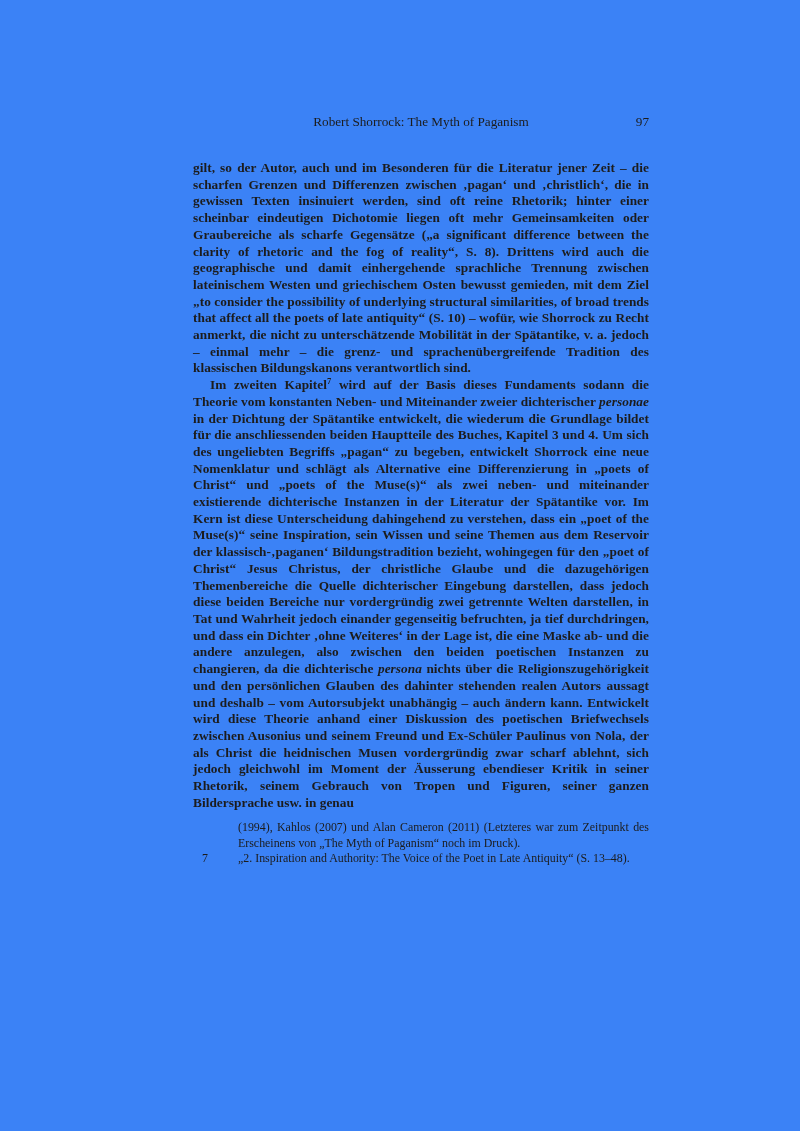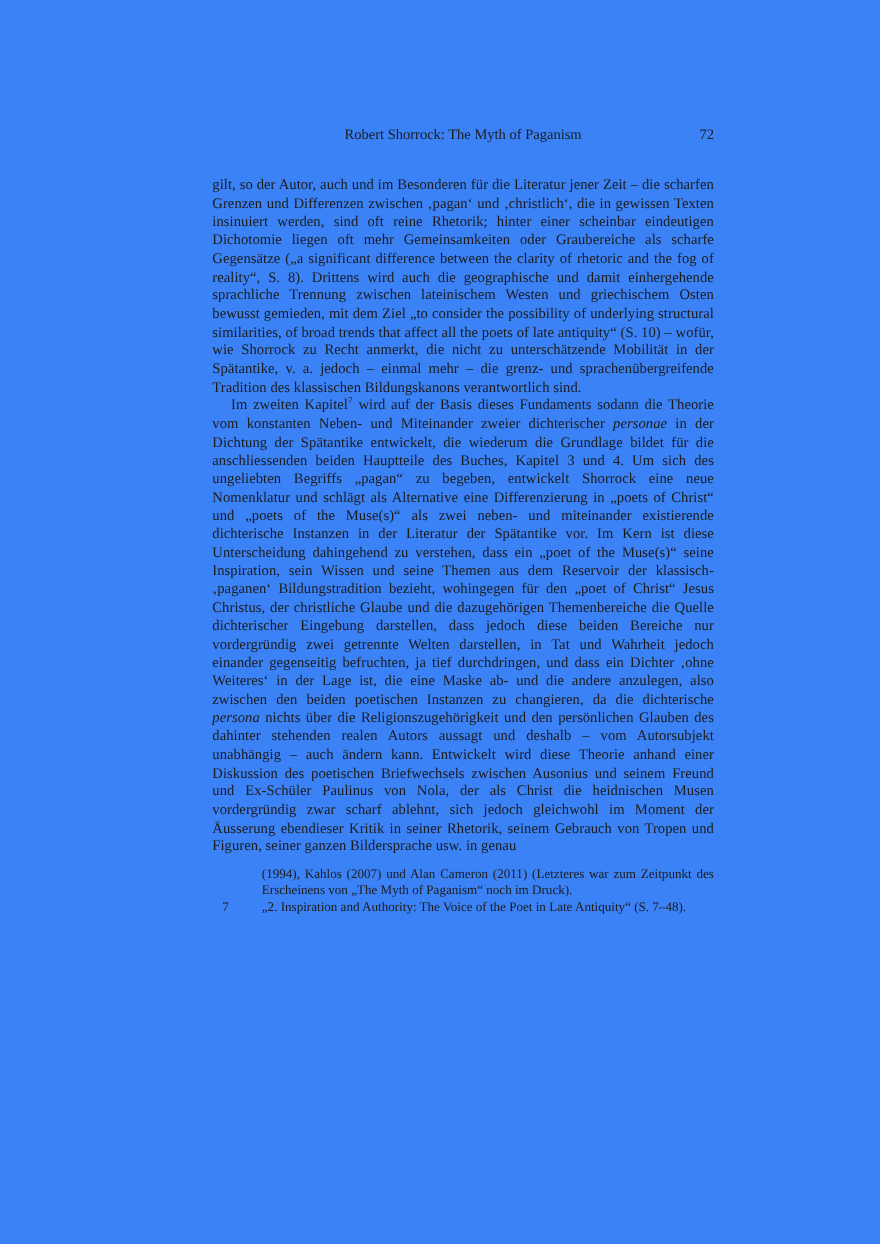--- a/index.html
+++ b/index.html
@@ -39,20 +39,21 @@
   .page-number {
     position: absolute;
     right: 0;
     top: 0;
   }
   .bodytext {
     font-size: 13.3px;
     line-height: 16.7px;
     text-align: justify;
     letter-spacing: 0.05px;
+    font-weight: bold;
   }
   .para {
     margin: 0;
   }
   .para.indent {
     text-indent: 17px;
   }
   .para sup {
     font-size: 8.5px;
     line-height: 0;
@@ -81,30 +82,30 @@
     text-align: justify;
   }
 </style>
 </head>
 <body>
 
 <div class="page">
   <div class="textblock">
     <div class="header">
       <span class="running-title">Robert Shorrock: The Myth of Paganism</span>
-      <span class="page-number">72</span>
+      <span class="page-number">97</span>
     </div>
     <div class="bodytext" id="body-paragraphs">
         <p class="para"><span>gilt, so der Autor, auch und im Besonderen für die Literatur jener Zeit – die scharfen Grenzen und Differenzen zwischen ‚pagan‘ und ‚christlich‘, die in gewissen Texten insinuiert werden, sind oft reine Rhetorik; hinter einer scheinbar eindeutigen Dichotomie liegen oft mehr Gemeinsamkeiten oder Graubereiche als scharfe Gegensätze („a significant difference between the clarity of rhetoric and the fog of reality“, S. 8). Drittens wird auch die geographische und damit einhergehende sprachliche Trennung zwischen lateinischem Westen und griechischem Osten bewusst gemieden, mit dem Ziel „to consider the possibility of underlying structural similarities, of broad trends that affect all the poets of late antiquity“ (S. 10) – wofür, wie Shorrock zu Recht anmerkt, die nicht zu unterschätzende Mobilität in der Spätantike, v. a. jedoch – einmal mehr – die grenz- und sprachenübergreifende Tradition des klassischen Bildungskanons verantwortlich sind.</span></p>
         <p class="para indent"><span>Im zweiten Kapitel</span><sup>7</sup><span> wird auf der Basis dieses Fundaments sodann die Theorie vom konstanten Neben- und Miteinander zweier dichterischer </span><em>personae</em><span> in der Dichtung der Spätantike entwickelt, die wiederum die Grundlage bildet für die anschliessenden beiden Hauptteile des Buches, Kapitel 3 und 4. Um sich des ungeliebten Begriffs „pagan“ zu begeben, entwickelt Shorrock eine neue Nomenklatur und schlägt als Alternative eine Differenzierung in „poets of Christ“ und „poets of the Muse(s)“ als zwei neben- und miteinander existierende dichterische Instanzen in der Literatur der Spätantike vor. Im Kern ist diese Unterscheidung dahingehend zu verstehen, dass ein „poet of the Muse(s)“ seine Inspiration, sein Wissen und seine Themen aus dem Reservoir der klassisch-‚paganen‘ Bildungstradition bezieht, wohingegen für den „poet of Christ“ Jesus Christus, der christliche Glaube und die dazugehörigen Themenbereiche die Quelle dichterischer Eingebung darstellen, dass jedoch diese beiden Bereiche nur vordergründig zwei getrennte Welten darstellen, in Tat und Wahrheit jedoch einander gegenseitig befruchten, ja tief durchdringen, und dass ein Dichter ‚ohne Weiteres‘ in der Lage ist, die eine Maske ab- und die andere anzulegen, also zwischen den beiden poetischen Instanzen zu changieren, da die dichterische </span><em>persona</em><span> nichts über die Religionszugehörigkeit und den persönlichen Glauben des dahinter stehenden realen Autors aussagt und deshalb – vom Autorsubjekt unabhängig – auch ändern kann. Entwickelt wird diese Theorie anhand einer Diskussion des poetischen Briefwechsels zwischen Ausonius und seinem Freund und Ex-Schüler Paulinus von Nola, der als Christ die heidnischen Musen vordergründig zwar scharf ablehnt, sich jedoch gleichwohl im Moment der Äusserung ebendieser Kritik in seiner Rhetorik, seinem Gebrauch von Tropen und Figuren, seiner ganzen Bildersprache usw. in genau</span></p>
       </div>
     <div class="footnotes" id="footnotes">
         <div class="footnote">
           <span class="fn-marker"></span>
           <span class="fn-text">(1994), Kahlos (2007) und Alan Cameron (2011) (Letzteres war zum Zeitpunkt des Erscheinens von „The Myth of Paganism“ noch im Druck).</span>
         </div>
         <div class="footnote">
           <span class="fn-marker">7</span>
-          <span class="fn-text">„2. Inspiration and Authority: The Voice of the Poet in Late Antiquity“ (S. 7–48).</span>
+          <span class="fn-text">„2. Inspiration and Authority: The Voice of the Poet in Late Antiquity“ (S. 13–48).</span>
         </div>
       </div>
   </div>
 </div>
 
 </body></html>

